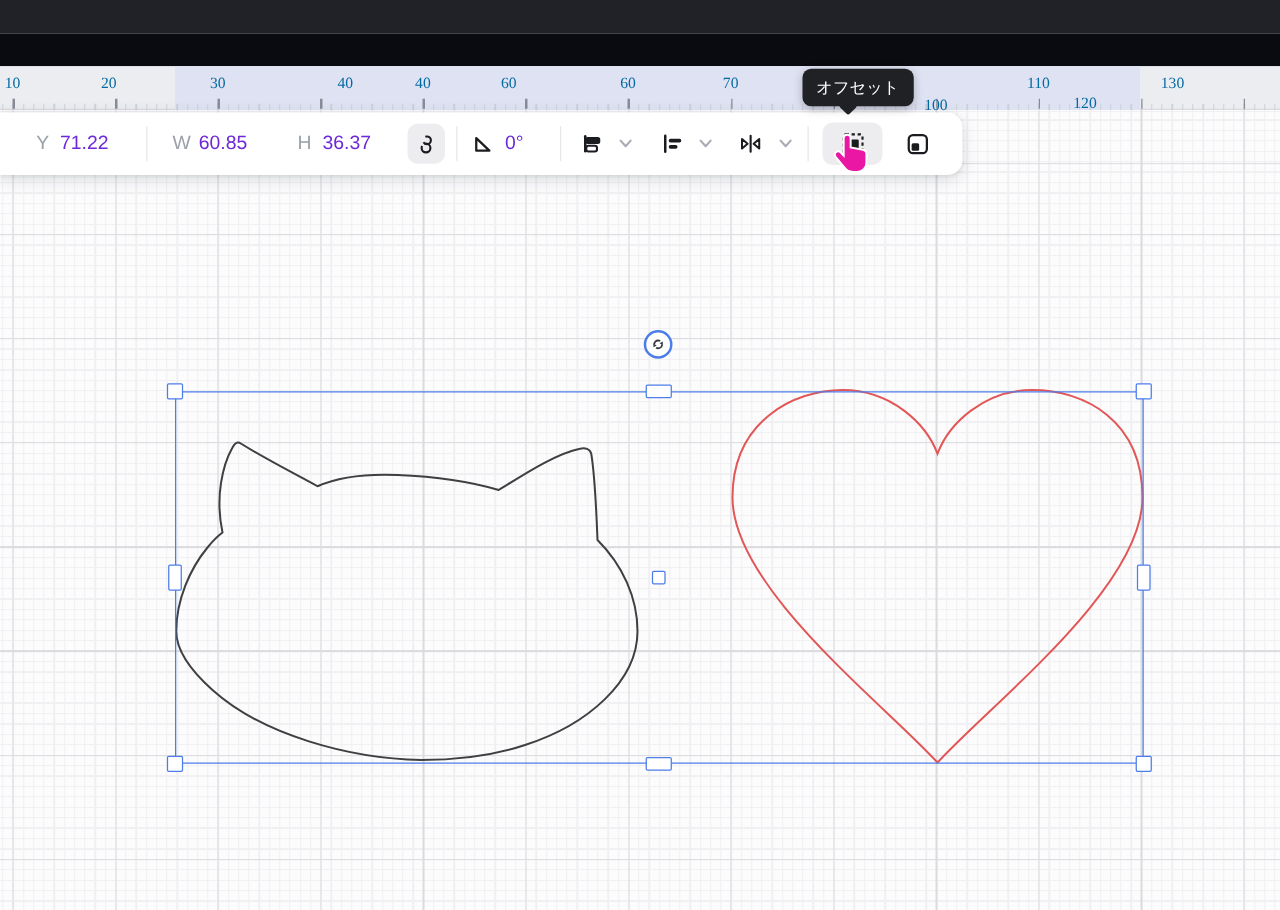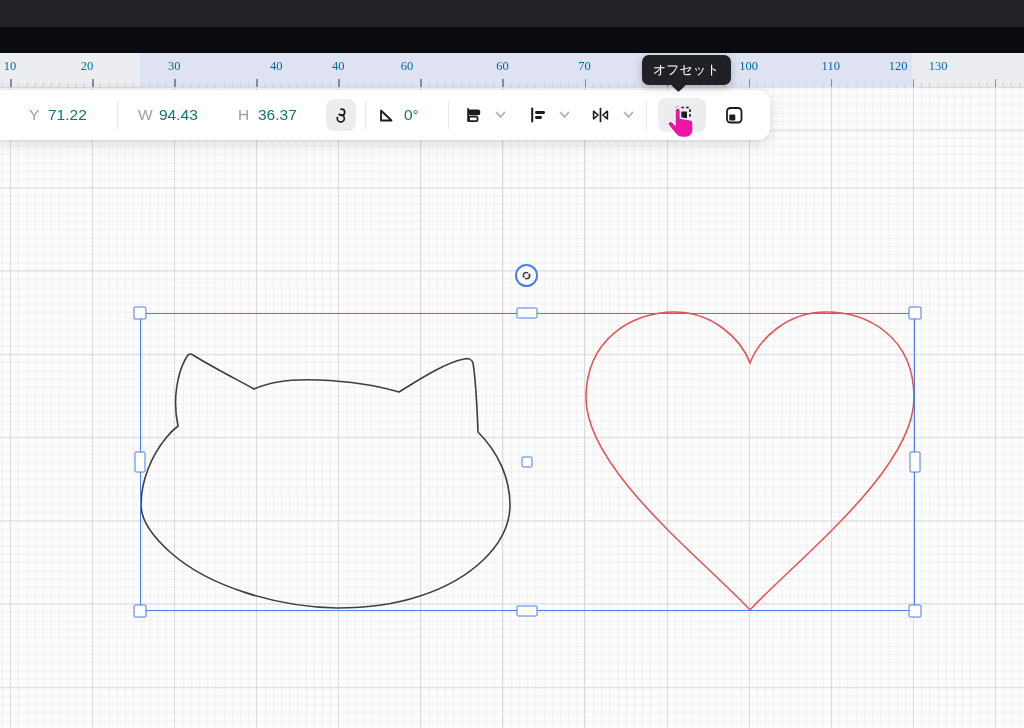--- a/index.html
+++ b/index.html
@@ -50,21 +50,21 @@
   .rotate-handle { position:absolute; left:515px; top:264px; width:23px; height:23px; background:#fff;
                    border:2px solid #4c7de9; border-radius:50%; z-index:3;
                    display:flex; align-items:center; justify-content:center; }
 
   
   .toolbar { position:absolute; left:0; top:90px; width:770px; height:50px; background:#ffffff;
              border-radius:0 12px 12px 0; box-shadow:0 4px 14px rgba(25,30,50,.13), 0 1px 3px rgba(0,0,0,.07);
              z-index:10; }
   .toolbar .t-abs { position:absolute; top:0; height:50px; line-height:50px; font-size:15.5px; }
   .t-label { color:#9ba0a8; }
-  .t-value { color:#0f766e; }
+  .t-value { color:#6d28d9; }
   .t-div { position:absolute; top:11px; width:1px; height:28px; background:#e6e7ea; }
   .icon-btn { position:absolute; display:flex; align-items:center; justify-content:center; cursor:pointer; }
   .btn-bg { background:#ededf0; border-radius:8px; }
   .chev { position:absolute; top:21px; }
 
   
   .tooltip { position:absolute; left:642px; top:55px; height:30px; padding:0 11px; background:#202125;
              color:#fff; font-size:13px; line-height:30px; border-radius:7px; z-index:20;
              box-shadow:0 2px 8px rgba(0,0,0,.25); white-space:nowrap; }
   .tooltip::after { content:""; position:absolute; left:31px; bottom:-5px; width:11px; height:11px;
@@ -96,25 +96,25 @@
         <div class="ruler-label" style="left: 338.35px;">40</div>
         <div class="ruler-tick" style="left: 420.42px;"></div>
         <div class="ruler-label" style="left: 407px;">60</div>
         <div class="ruler-tick" style="left: 502.49px;"></div>
         <div class="ruler-label" style="left: 502.49px;">60</div>
         <div class="ruler-tick" style="left: 584.56px;"></div>
         <div class="ruler-label" style="left: 584.56px;">70</div>
         <div class="ruler-tick" style="left: 666.63px;"></div>
         <div class="ruler-label" style="left: 666.63px;">90</div>
         <div class="ruler-tick" style="left: 748.7px;"></div>
-        <div class="ruler-label" style="left: 748.7px;">100</div>
+        <div class="ruler-label" style="left: 748.7px; margin-top: 18px;">100</div>
         <div class="ruler-tick" style="left: 830.77px;"></div>
         <div class="ruler-label" style="left: 830.77px;">110</div>
         <div class="ruler-tick" style="left: 912.84px;"></div>
-        <div class="ruler-label" style="left: 898px;">120</div>
+        <div class="ruler-label" style="left: 868px; margin-top: 16px;">120</div>
         <div class="ruler-tick" style="left: 994.91px;"></div>
         <div class="ruler-label" style="left: 938px;">130</div>
       </div>
   </div>
 
   <div class="canvas"></div>
   <svg class="shapes-layer" viewBox="0 88 1024 640">
     <path fill="none" stroke-width="1.6" d="M193 355 C212 367 236 379 254 389 C272 381 295 379 318 380 C342 381 372 384 399 392 C417 381 444 363 464 359 C468 358 472 359 473 363 C476 381 477 406 478 432 C498 452 510 478 510 505 C510 545 470 580 420 596 C390 606 362 608 337 608 C280 607 210 588 170 552 C151 535 141 520 141 505 C141 480 152 455 166 438 C170 433 174 429 178 426 C172 398 178 372 186 358 C188 354 190 353 193 355 Z" stroke="#3f3f41"></path>
     <path fill="none" stroke-width="1.6" d="M750 610 C706 562 586 470 586 398 C586 337 635 312 674 312 C713 312 741 339 750 363 C759 339 787 312 826 312 C867 312 914 336 914 398 C914 470 794 562 750 610 Z" stroke="#e25656"></path>
   </svg>
@@ -136,21 +136,21 @@
       <path d="M17.8 8.2 L18.3 13 L13.8 10.6 Z" fill="#3a3b40"></path>
       <path d="M6.2 15.8 L5.7 11 L10.2 13.4 Z" fill="#3a3b40"></path>
     </svg>
   </div>
 
   <div class="toolbar">
     <span class="t-abs t-label" style="left:29px">Y</span>
     <span class="t-abs t-value" style="left:48px">71.22</span>
     <div class="t-div" style="left:117px"></div>
     <span class="t-abs t-label" style="left:138px">W</span>
-    <span class="t-abs t-value" style="left:159px">94.43</span>
+    <span class="t-abs t-value" style="left:159px">60.85</span>
     <span class="t-abs t-label" style="left:238px">H</span>
     <span class="t-abs t-value" style="left:258px">36.37</span>
 
     <div class="icon-btn btn-bg" style="left:326px;top:9px;width:30px;height:32px">
       <svg width="18" height="19" viewBox="0 0 19 19">
         <circle cx="10.1" cy="6.1" r="3.3" fill="none" stroke="#1b1c20" stroke-width="1.8" pathLength="100" stroke-dasharray="42 26 32"></circle>
         <circle cx="9.3" cy="12.6" r="3.7" fill="none" stroke="#1b1c20" stroke-width="1.8" pathLength="100" stroke-dasharray="88 12" stroke-dashoffset="30"></circle>
       </svg>
     </div>
     <div class="t-div" style="left:365px"></div>

